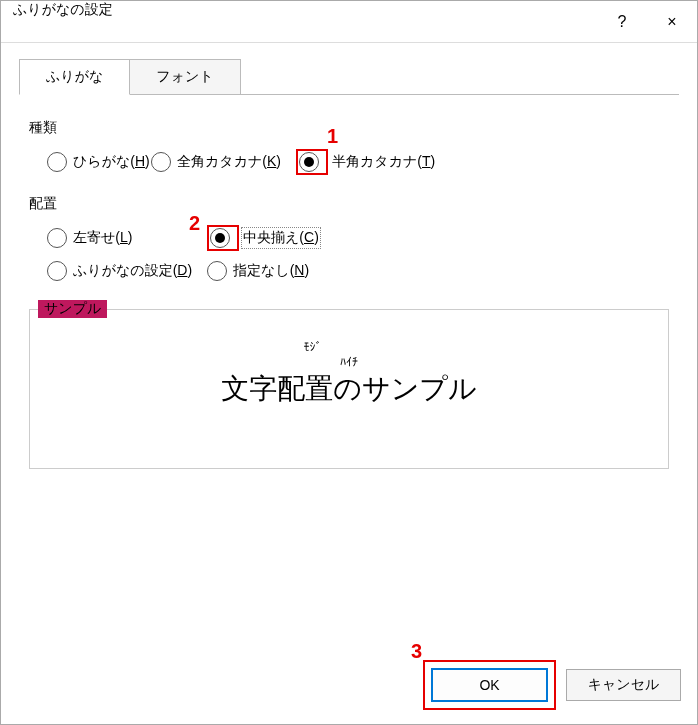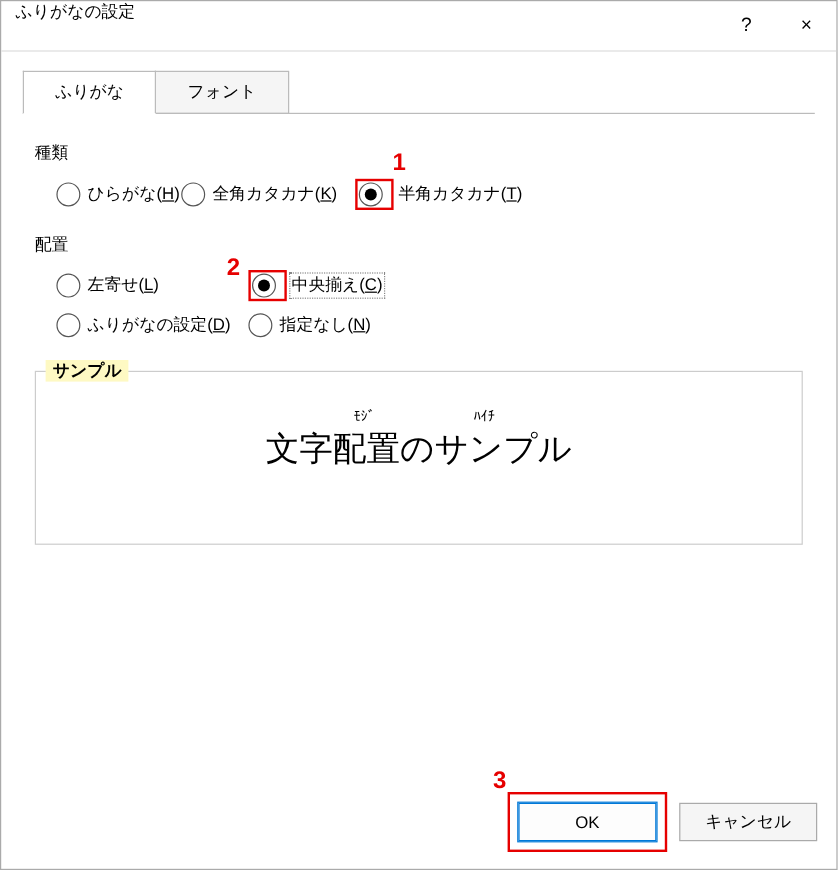--- a/index.html
+++ b/index.html
@@ -117,31 +117,30 @@
     }
     .group-sample {
       margin-top: 8px;
       padding: 30px 12px 60px 12px;
       position: relative;
     }
     .group-title {
       position: absolute;
       top: -10px;
       left: 8px;
-      background: #fef9c3;
+      background: #be185d;
       padding: 0 6px;
       font-size: 14px;
-      font-weight: bold;
     }
     .sample-area {
       text-align: center;
     }
     .ruby-text { font-size: 12px; font-family: "Yu Mincho","MS Mincho",serif; }
     .main-text { font-size: 28px; font-family: "Yu Mincho","MS Mincho",serif; }
-    .ruby-line { display: flex; justify-content: center; }
+    .ruby-line { display: flex; justify-content: center; flex-direction: column; }
     .ruby1 { margin-right: 82px; margin-left: 9px;}
     .button-row {
       display: flex;
       justify-content: flex-end;
       align-items: center;
       gap: 10px;
       padding: 12px 16px 14px;
       position: relative;
     }
     .win-btn {

